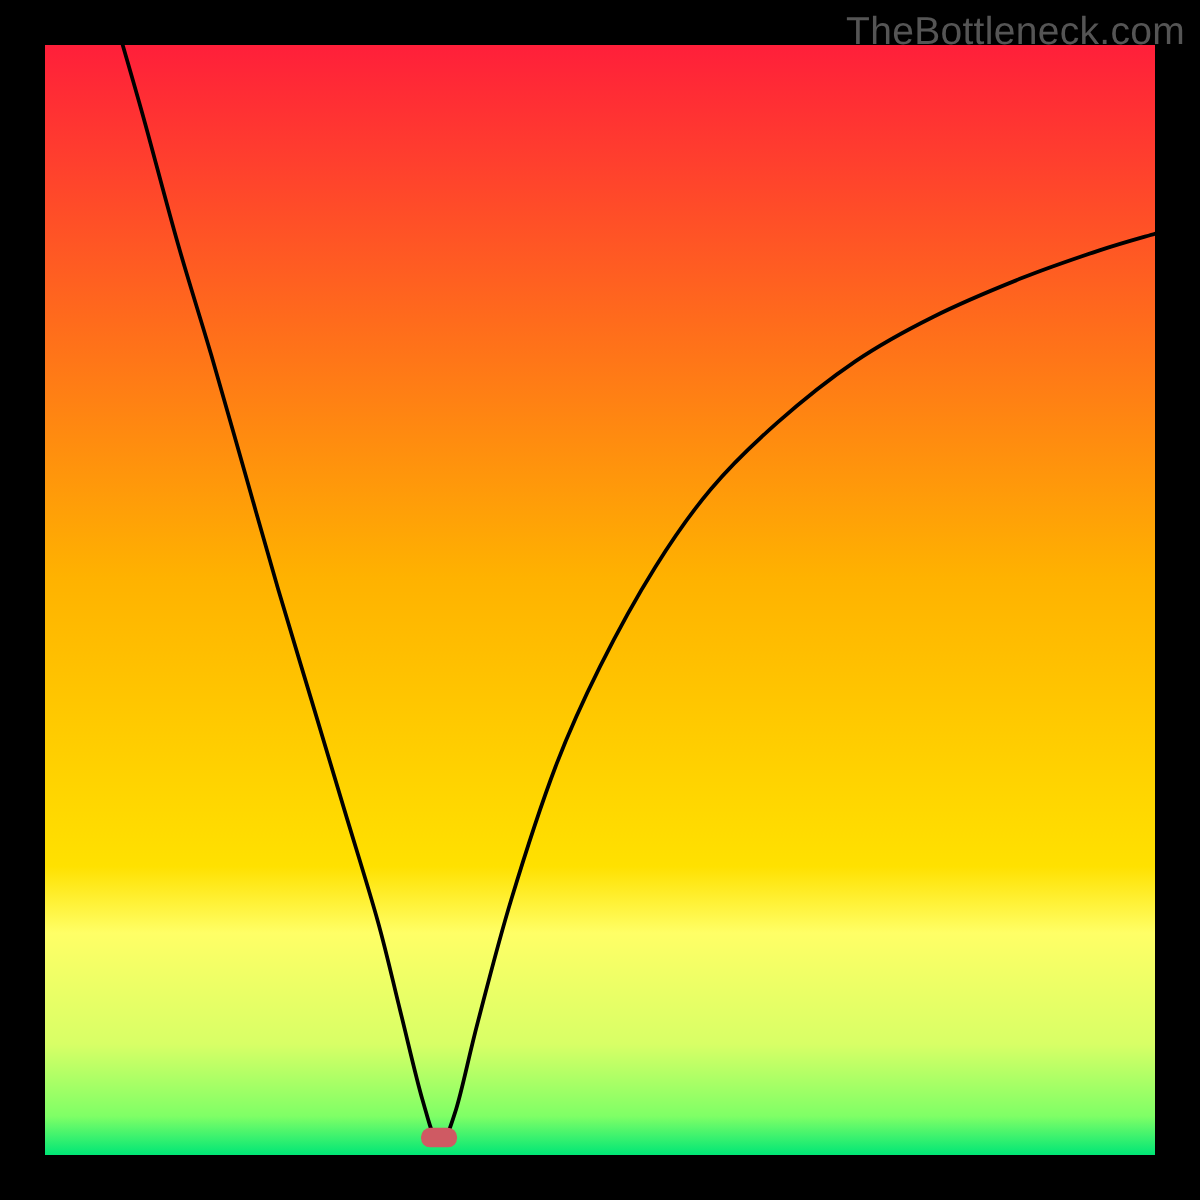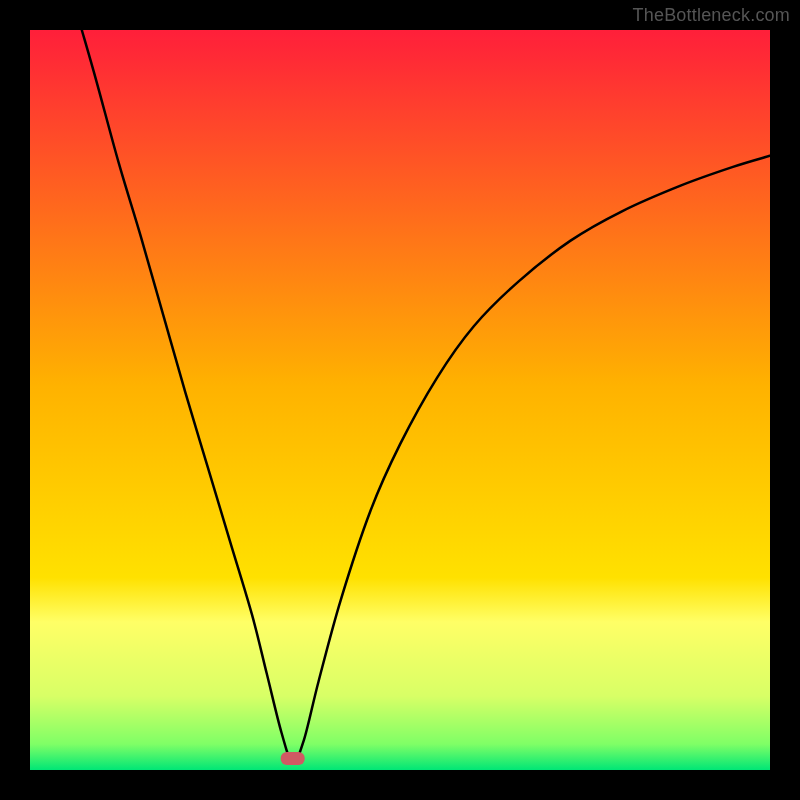--- a/index.html
+++ b/index.html
@@ -24,21 +24,21 @@
     left: 0;
     top: 0;
     width: 740px;
     height: 740px;
   }
   .watermark {
     position: absolute;
     top: 5px;
     right: 10px;
     color: #555555;
-    font-size: 18px;
+    font-size: 26px;
     font-weight: 500;
     letter-spacing: 0.2px;
     user-select: none;
   }
   svg { display: block; }
 </style>
 </head>
 <body>
 
 <div class="frame">

